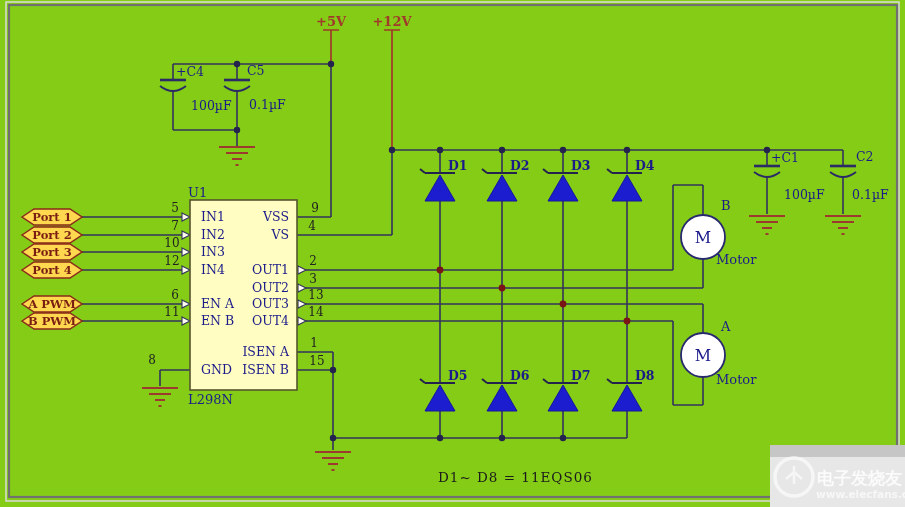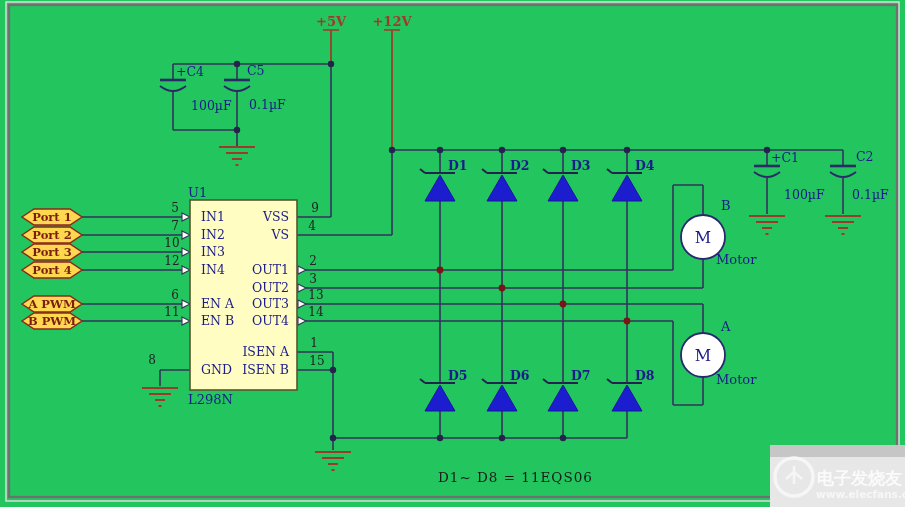--- a/index.html
+++ b/index.html
@@ -1,16 +1,16 @@
 <!DOCTYPE html>
 <html><head>
 <meta charset="utf-8">
 <style>
   html,body{margin:0;padding:0;background:#fff;}
-  #stage{position:relative;width:905px;height:507px;background:#22c55e;overflow:hidden;
+  #stage{position:relative;width:905px;height:507px;background:#84cc16;overflow:hidden;
          font-family:"DejaVu Serif",serif;}
   svg{position:absolute;left:0;top:0;}
   .wire{stroke:#33335c;stroke-width:1.6;fill:none;}
   .pwr{stroke:#a03a2a;stroke-width:1.7;fill:none;}
   .gndsym{stroke:#9c3a30;stroke-width:2;fill:none;}
   .plate{stroke:#2a2a66;stroke-width:2.6;fill:none;}
   .arc{stroke:#2a2a66;stroke-width:1.8;fill:none;}
   .arrow{fill:#fffdf2;stroke:#33335c;stroke-width:1.1;}
   .dot{fill:#23234d;}
   .rdot{fill:#7a1515;}

